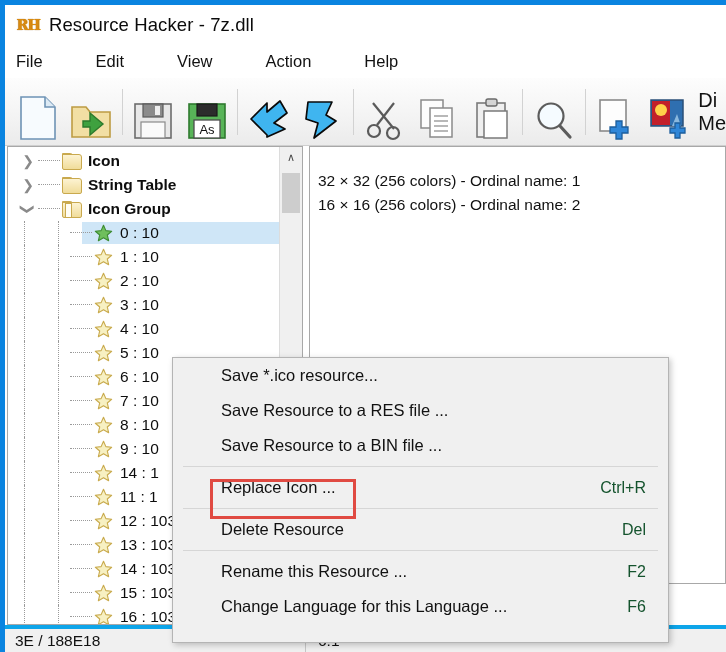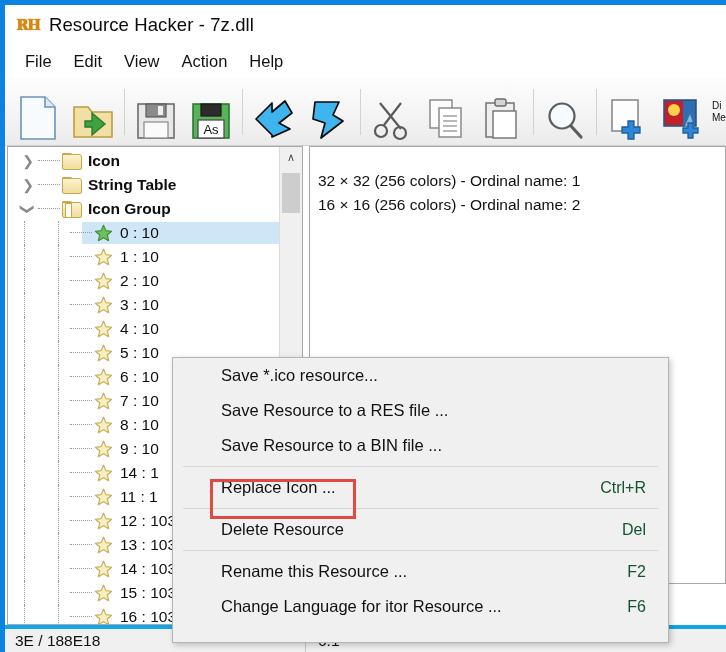--- a/index.html
+++ b/index.html
@@ -52,22 +52,23 @@
     font-size: 18.5px;
     color: #0b0b0b;
     font-family: "Liberation Sans", sans-serif;
     letter-spacing: 0.1px;
   }
   
   .menubar {
     position: absolute; left: 0; top: 40px; width: 721px; height: 33px;
     background: #ffffff;
     display: flex; align-items: center;
-    padding-left: 9px;
-    box-sizing: border-box;
+    padding-left: 0;
+    box-sizing: border-box;
+    gap: 31px;
   }
   .menu-item {
     font-size: 16.5px;
     color: #111;
     padding: 3px 11px;
     cursor: default;
     white-space: nowrap;
   }
   
   .toolbar {
@@ -80,21 +81,21 @@
   }
   .tb-btn {
     width: 56px; height: 58px;
     display: flex; align-items: flex-end; justify-content: center;
     position: relative;
   }
   .tb-sep {
     width: 1px; height: 46px; background: #d2d2d2; margin: 0 4px;
   }
   .tb-label {
-    font-size: 10px; color: #111; line-height: 1.12;
+    font-size: 20px; color: #111; line-height: 1.12;
     white-space: nowrap; padding-left: 2px;
     font-family: "Liberation Sans", sans-serif;
   }
   
   .ic { display:block; }
   
   .main {
     position: absolute; left: 0; top: 141px; width: 721px; height: 479px;
     background: #ffffff;
   }
@@ -738,21 +739,21 @@
         <div class="ctx-item">
           <span>Delete Resource</span>
           <span class="shortcut">Del</span>
         </div>
         <div class="ctx-sep"></div>
         <div class="ctx-item">
           <span>Rename this Resource ...</span>
           <span class="shortcut">F2</span>
         </div>
         <div class="ctx-item">
-          <span>Change Language for itor Resource ...</span>
+          <span>Change Language for this Language ...</span>
           <span class="shortcut">F6</span>
         </div>
         <div class="ctx-highlight"></div>
       </div>
 
     </div>
 
     <div class="statusbar">
       <div class="st-cell1">3E / 188E18</div>
       <div class="st-div"></div>

